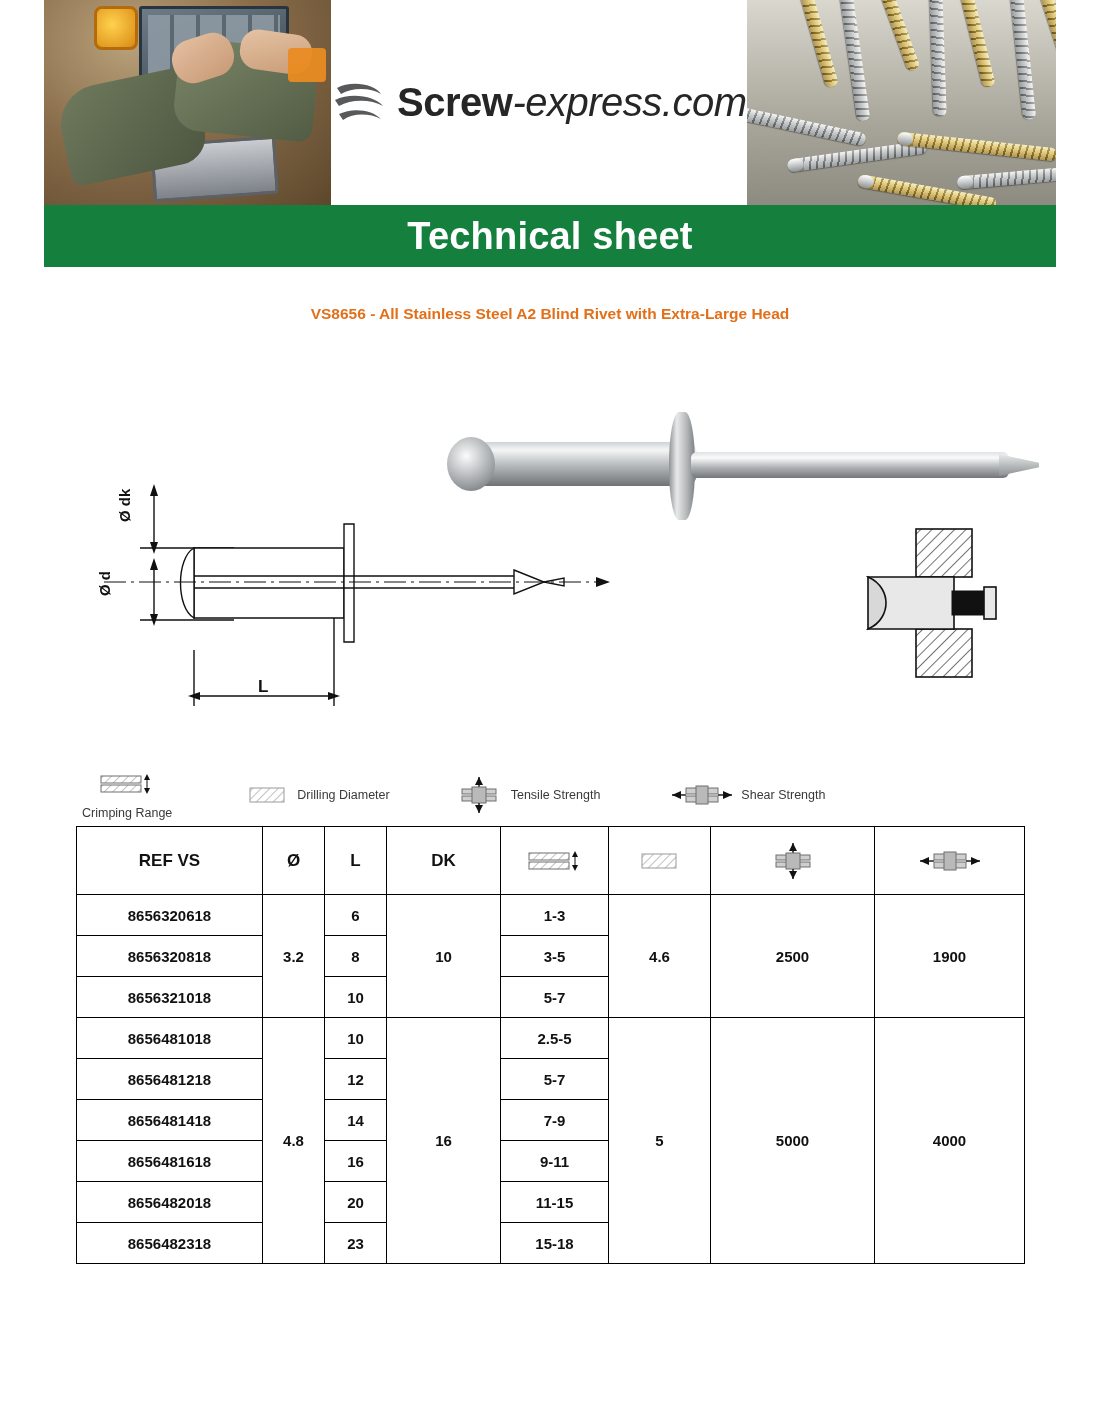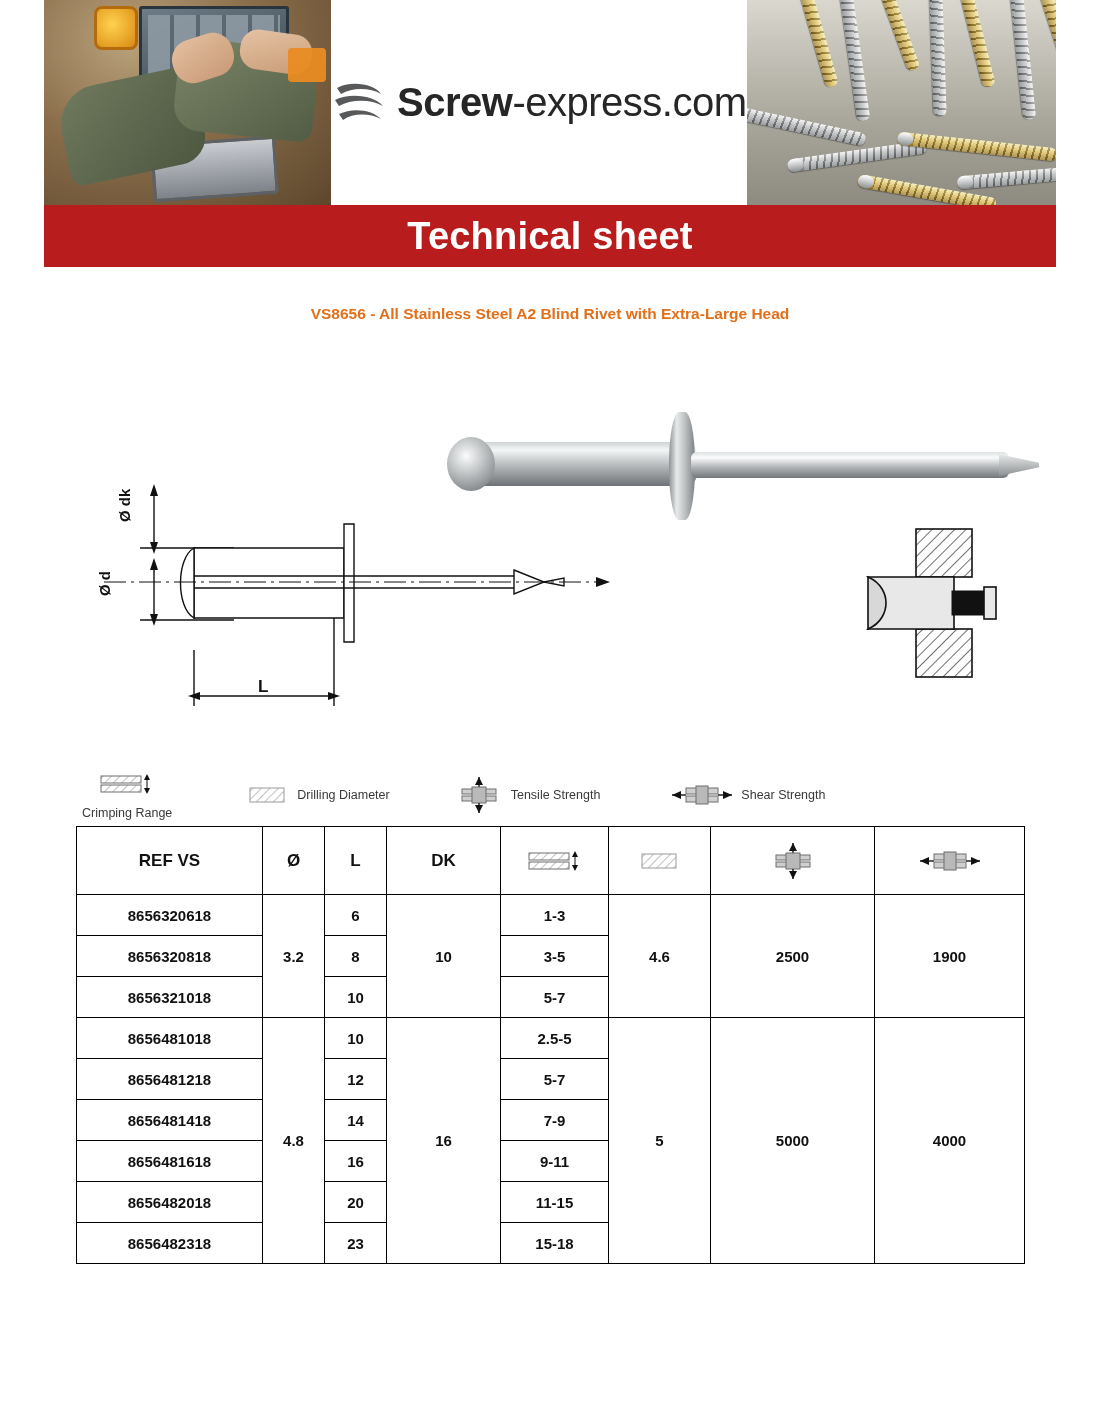--- a/index.html
+++ b/index.html
@@ -132,27 +132,27 @@
   .logo {
     display: flex; align-items: center; gap: 10px;
   }
   .logo-swirl { width: 56px; height: 58px; }
   .logo-text {
     font-size: 40px;
     letter-spacing: -0.5px;
     white-space: nowrap;
   }
   .logo-text .b { font-weight: bold; color: #262626; }
-  .logo-text .i { color: #262626; }
+  .logo-text .i { font-style: italic; color: #262626; }
 
   
   .banner {
     position: absolute;
     left: 44px; top: 205px; width: 1012px; height: 62px;
-    background: #b91c1c;
+    background: #15803d;
     display: flex; align-items: center; justify-content: center; text-align: center;
   }
   .banner-title {
     color: #ffffff;
     font-size: 38px;
     font-weight: bold;
     letter-spacing: .2px;
   }
 
   

